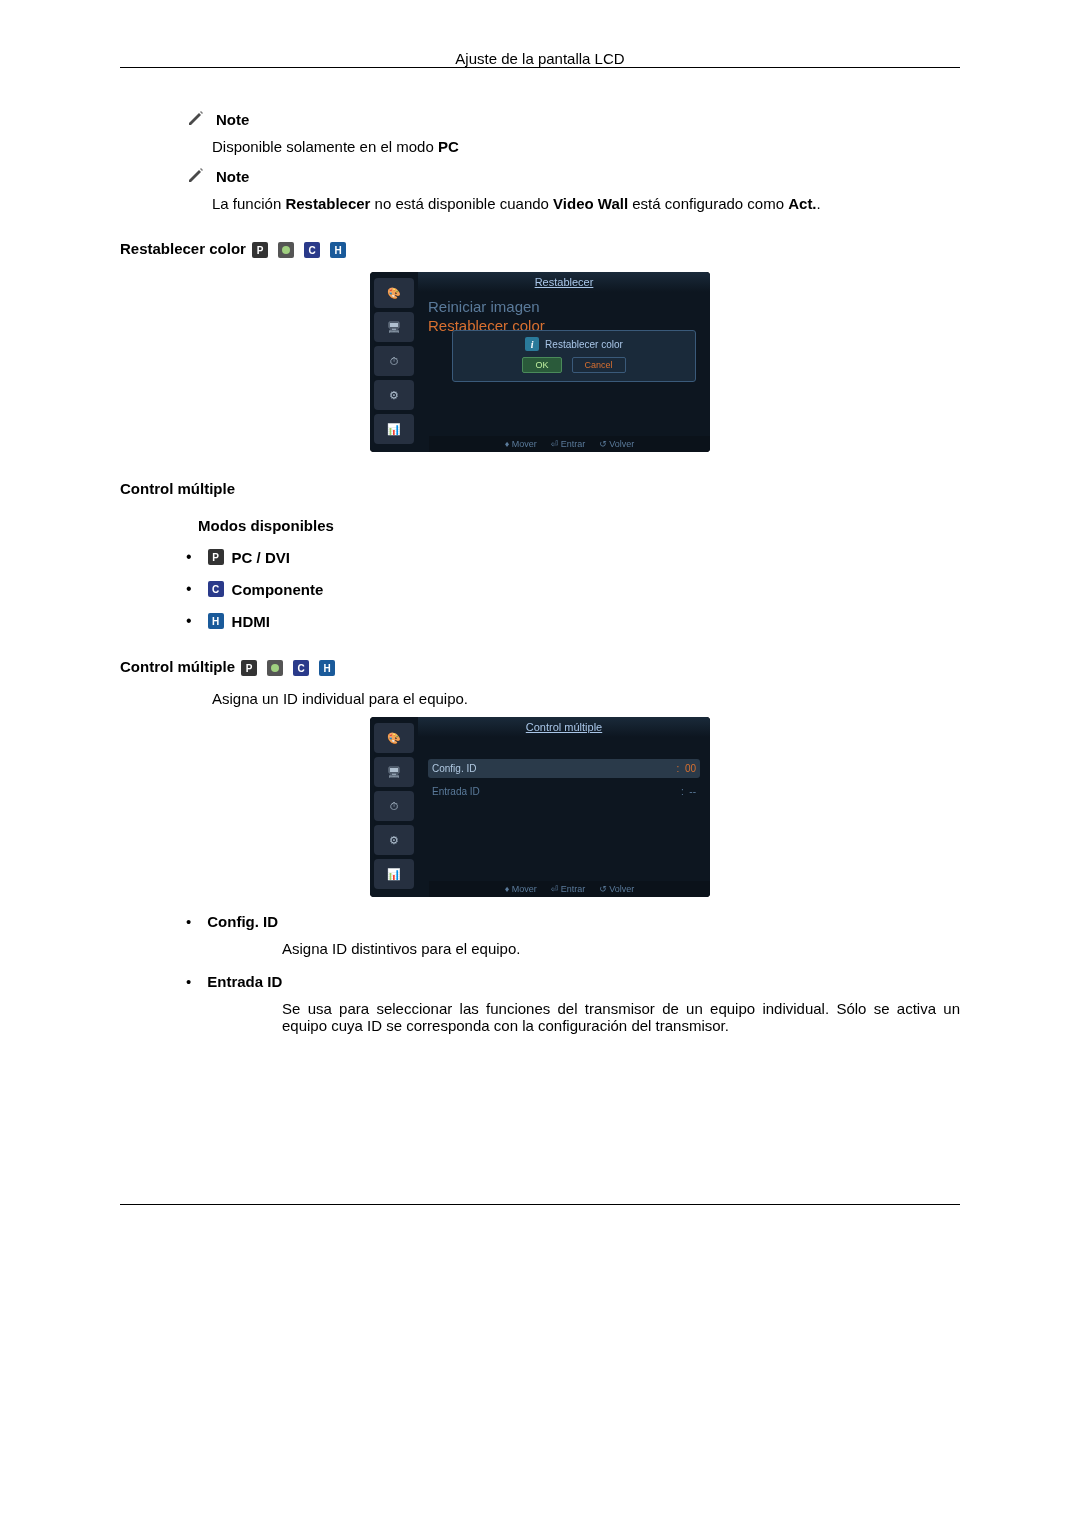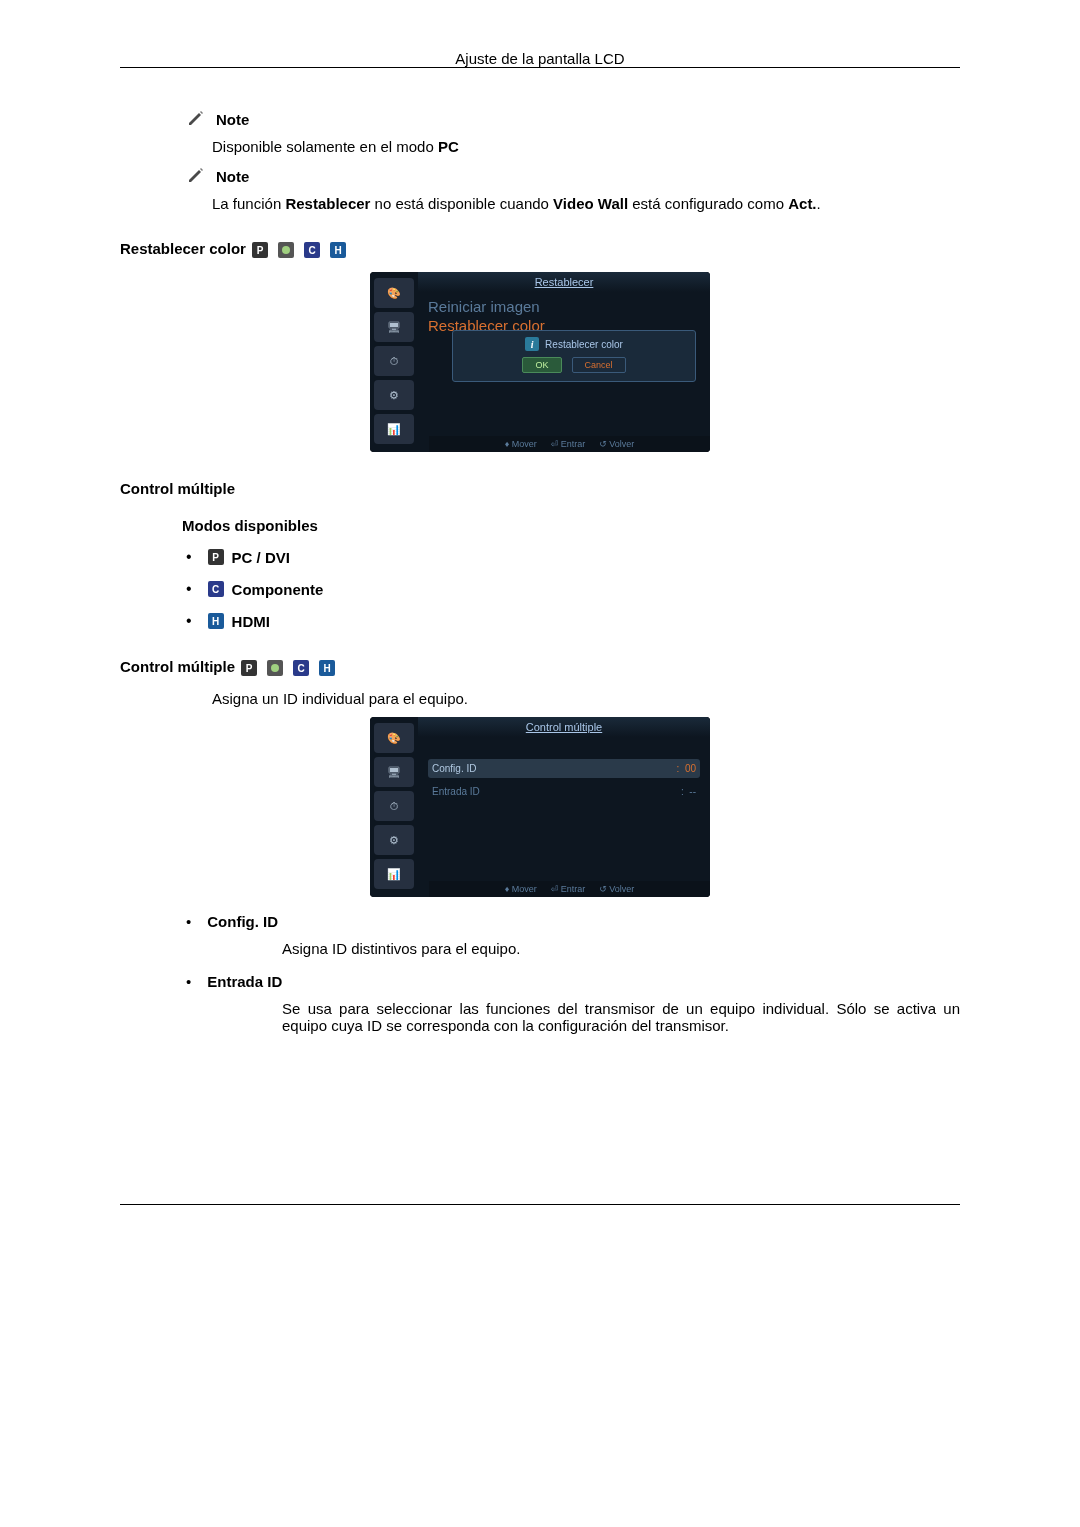--- a/index.html
+++ b/index.html
@@ -33,21 +33,21 @@
   }
   .body-line {
     margin: 10px 0 10px 92px;
   }
   .section-title {
     font-weight: bold;
     margin: 28px 0 14px 0;
   }
   .sub-title {
     font-weight: bold;
-    margin: 20px 0 10px 62px;
+    margin: 20px 0 10px 78px;
   }
   .bullet-list {
     list-style: none;
     padding: 0;
     margin: 8px 0 8px 66px;
   }
   .bullet-list li {
     margin: 14px 0;
     display: flex;
     align-items: center;

